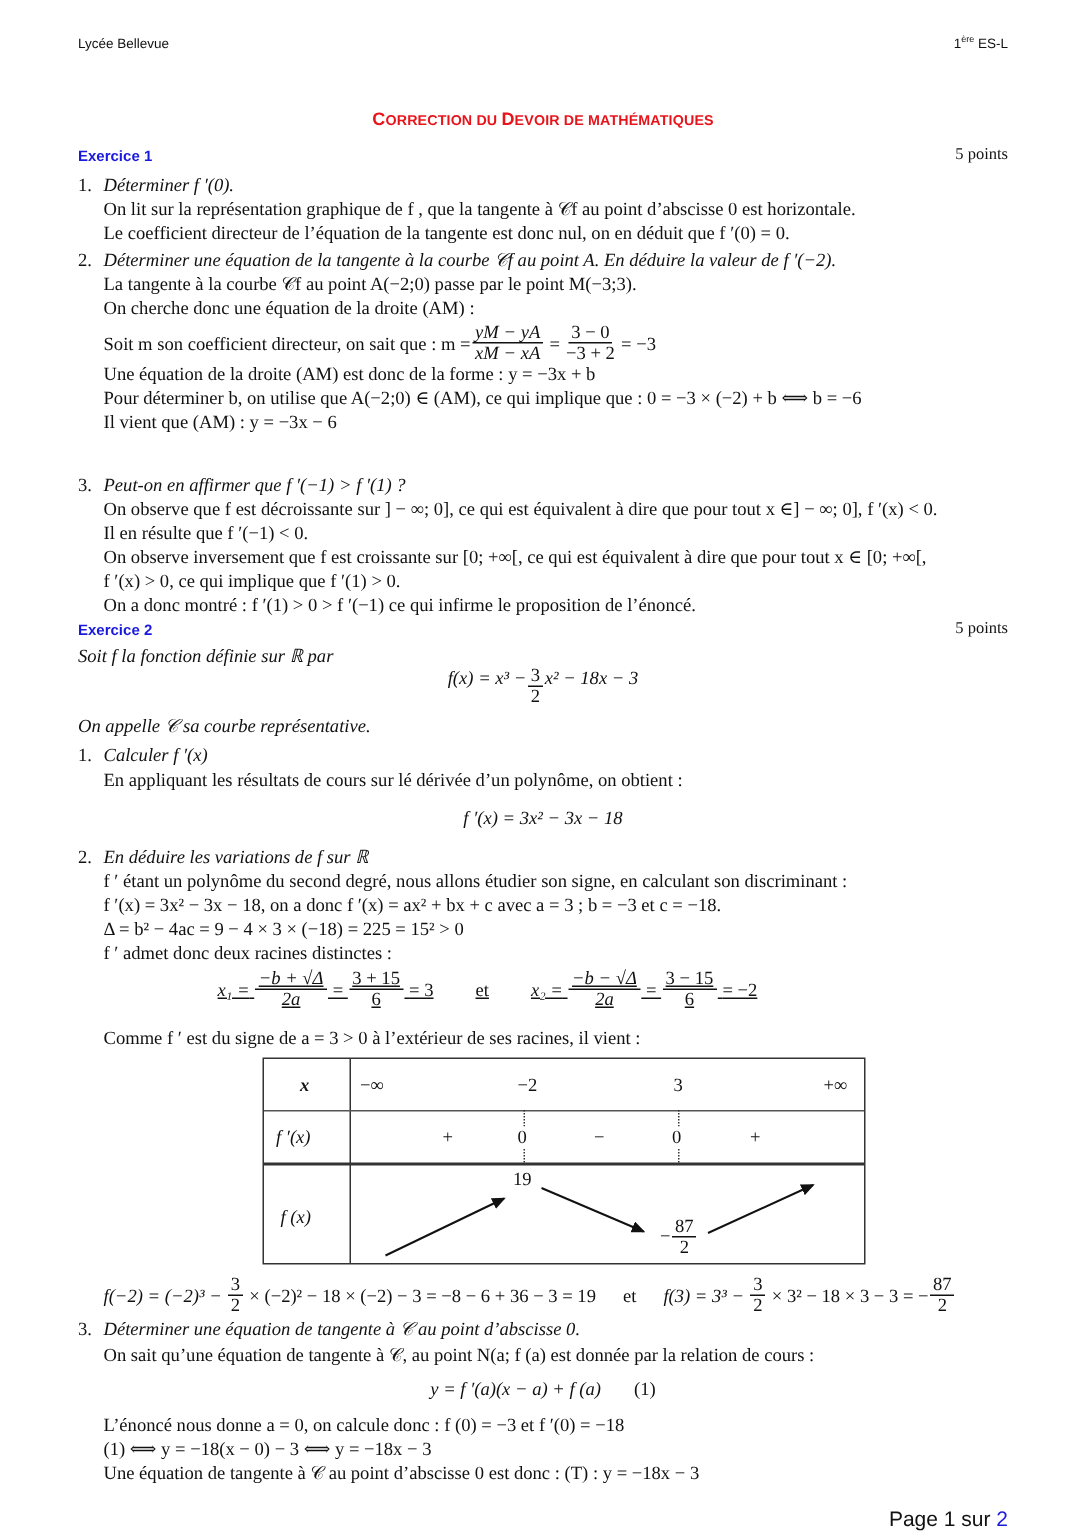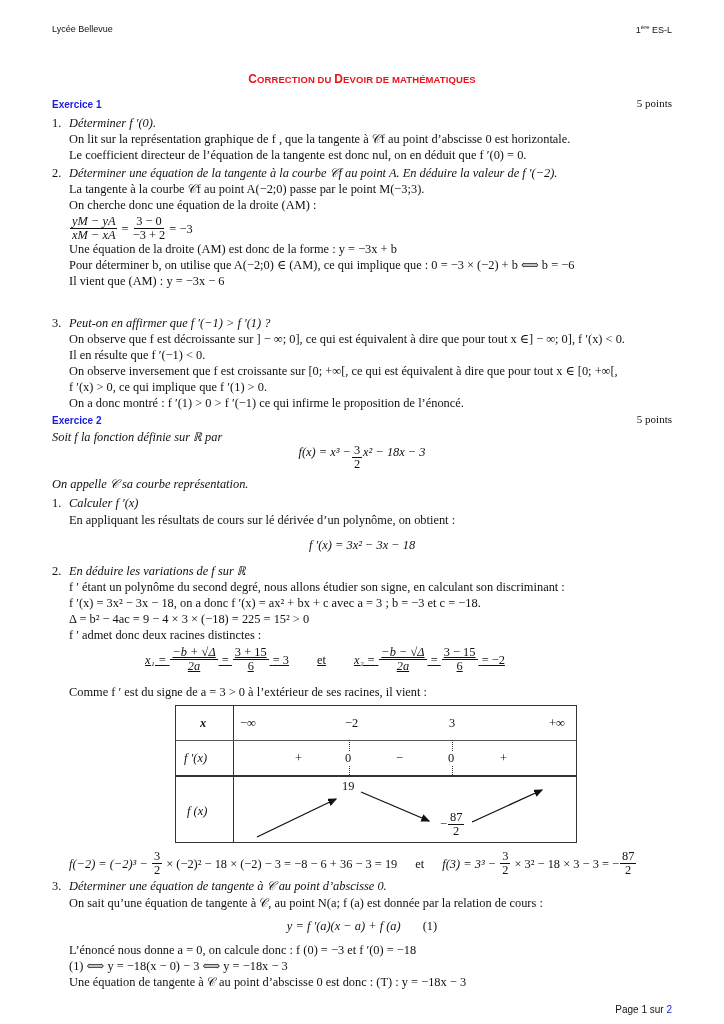--- a/index.html
+++ b/index.html
@@ -19,21 +19,21 @@
   .frac { display:inline-flex; flex-direction:column; align-items:center; vertical-align:middle; line-height:13px; margin:0 1px; }
   .frac span:first-child { border-bottom:1px solid #111; padding:0 2px; }
   sup { font-size:8px; }
   .tbl { position:absolute; left:175px; top:705px; width:402px; height:138px;
          border:1.5px solid #333; box-sizing:border-box; }
   .tbl .vdiv { position:absolute; left:57px; top:0; bottom:0; border-left:1.2px solid #333; }
   .tbl .h1 { position:absolute; left:0; right:0; top:34px; border-top:1px solid #555; }
   .tbl .h2 { position:absolute; left:0; right:0; top:69px; border-top:2px solid #333; }
   .tbl .cell { position:absolute; white-space:nowrap; font-size:12.4px; }
   .dot { position:absolute; border-left:1px dotted #333; }
-  .foot { font-size:10px; top:1004px; right:52px; }
+  .foot { font-size:14px; top:1004px; right:52px; }
   .blue { color:#1a1adf; }
 </style>
 </head>
 <body>
 
 <div class="abs sans hdr" style="left:52px;">Lycée Bellevue</div>
 <div class="abs sans hdr" style="right:52px;">
   <span>1</span><sup style="font-size:6px;">ère</sup>
   <span>ES-L</span>
 </div>
@@ -48,20 +48,21 @@
 <div class="abs line" style="left:52px; top:115px;">1.</div>
 <div class="abs line it" style="left:69px; top:115px;">Déterminer f ′(0).</div>
 <div class="abs line" style="left:69px; top:131px;">On lit sur la représentation graphique de f , que la tangente à 𝒞f au point d’abscisse 0 est horizontale.</div>
 <div class="abs line" style="left:69px; top:147px;">Le coefficient directeur de l’équation de la tangente est donc nul, on en déduit que f ′(0) = 0.</div>
 
 <div class="abs line" style="left:52px; top:165px;">2.</div>
 <div class="abs line it" style="left:69px; top:165px;">Déterminer une équation de la tangente à la courbe 𝒞f au point A. En déduire la valeur de f ′(−2).</div>
 <div class="abs line" style="left:69px; top:181px;">La tangente à la courbe 𝒞f au point A(−2;0) passe par le point M(−3;3).</div>
 <div class="abs line" style="left:69px; top:197px;">On cherche donc une équation de la droite (AM) :</div>
 <div class="abs line" style="left:69px; top:215px; display:flex; align-items:center;">
+  <span>Soit m son coefficient directeur, on sait que : m =</span>
   <span class="frac it">
       <span>yM − yA</span>
       <span>xM − xA</span>
     </span>
   <span>&nbsp;=&nbsp;</span>
   <span class="frac">
       <span>3 − 0</span>
       <span>−3 + 2</span>
     </span>
   <span>&nbsp;</span>
@@ -83,21 +84,21 @@
 <div class="abs pts" style="top:413px;">5 points</div>
 <div class="abs line it" style="left:52px; top:429px;">Soit f  la fonction définie sur ℝ par</div>
 <div class="abs line" style="left:0; width:724px; top:444px; display:flex; justify-content:center; align-items:flex-start;">
   <span class="it">f(x) = x³ −</span>
   <span class="frac">
       <span>3</span>
       <span>2</span>
     </span>
   <span class="it">x² − 18x − 3</span>
 </div>
-<div class="abs line it" style="left:52px; top:476px;">On appelle 𝒞  sa courbe représentation.</div>
+<div class="abs line it" style="left:52px; top:476px;">On appelle 𝒞  sa courbe représentative.</div>
 
 <div class="abs line" style="left:52px; top:495px;">1.</div>
 <div class="abs line it" style="left:69px; top:495px;">Calculer f ′(x)</div>
 <div class="abs line" style="left:69px; top:512px;">En appliquant les résultats de cours sur lé dérivée d’un polynôme, on obtient :</div>
 <div class="abs line c it" style="top:537px;">f ′(x) = 3x² − 3x − 18</div>
 
 <div class="abs line" style="left:52px; top:563px;">2.</div>
 <div class="abs line it" style="left:69px; top:563px;">En déduire les variations de f  sur ℝ</div>
 <div class="abs line" style="left:69px; top:579px;">f ′ étant un polynôme du second degré, nous allons étudier son signe, en calculant son discriminant :</div>
 <div class="abs line" style="left:69px; top:595px;">f ′(x) = 3x² − 3x − 18, on a donc f ′(x) = ax² + bx + c avec a = 3 ; b = −3 et c = −18.</div>

